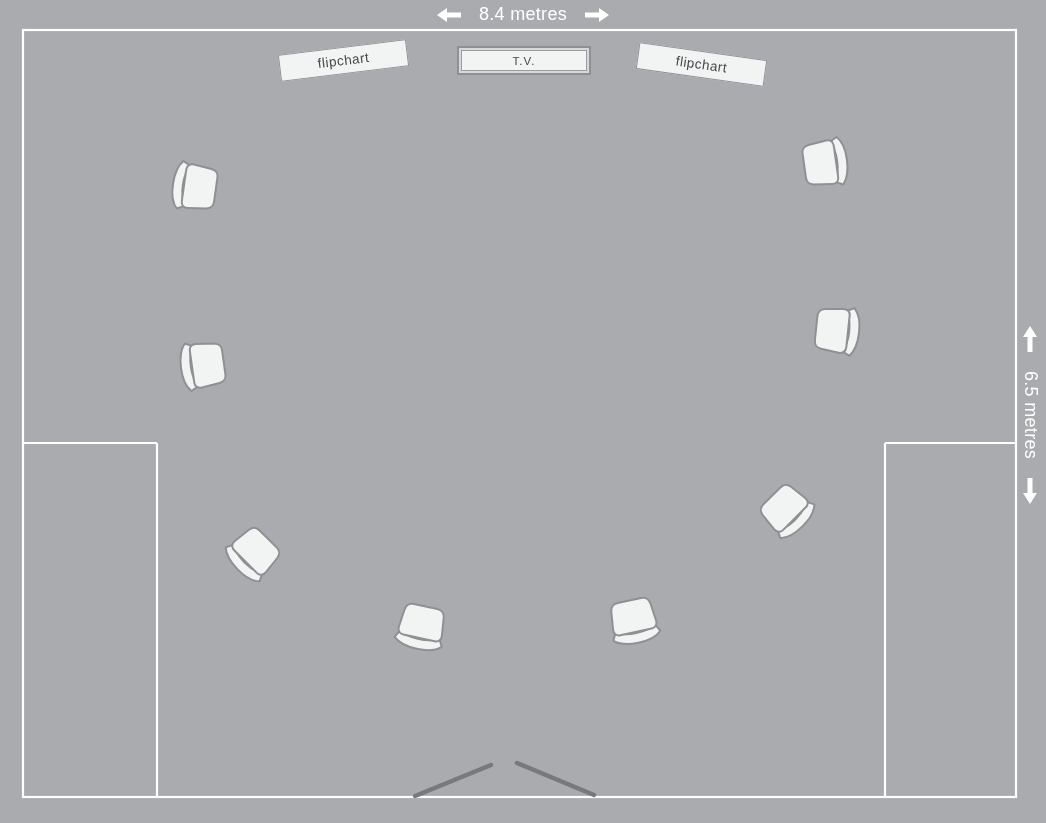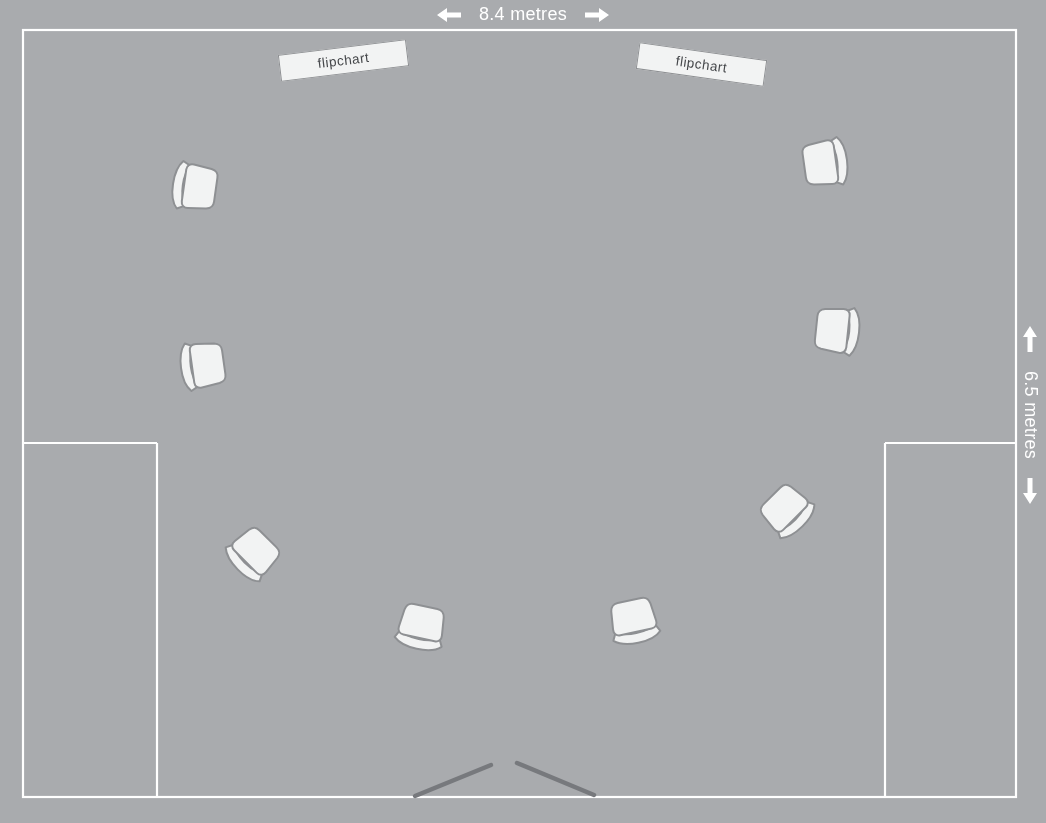--- a/index.html
+++ b/index.html
@@ -92,18 +92,23 @@
     <span>6.5 metres</span>
     <svg class="arrow" width="16" height="26" viewBox="0 0 16 26">
       <path d="M5.5,0 L5.5,15 L1,15 L8,26 L15,15 L10.5,15 L10.5,0 Z"></path>
     </svg>
   </div>
 
   <div class="flipchart flip-left">
     <span>flipchart</span>
   </div>
 
+  <div class="tv">
+    <div class="tv-inner">
+      <span>T.V.</span>
+    </div>
+  </div>
 
   <div class="flipchart flip-right">
     <span>flipchart</span>
   </div>
 
 </div>
 
 </body></html>

